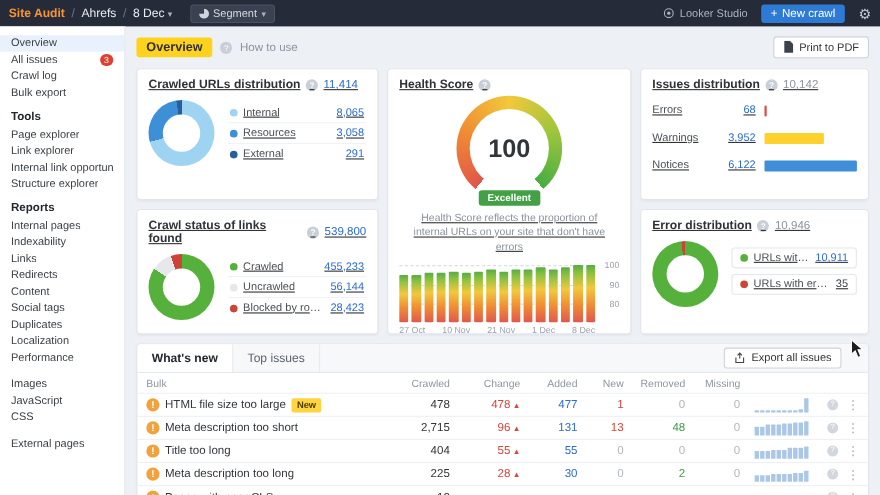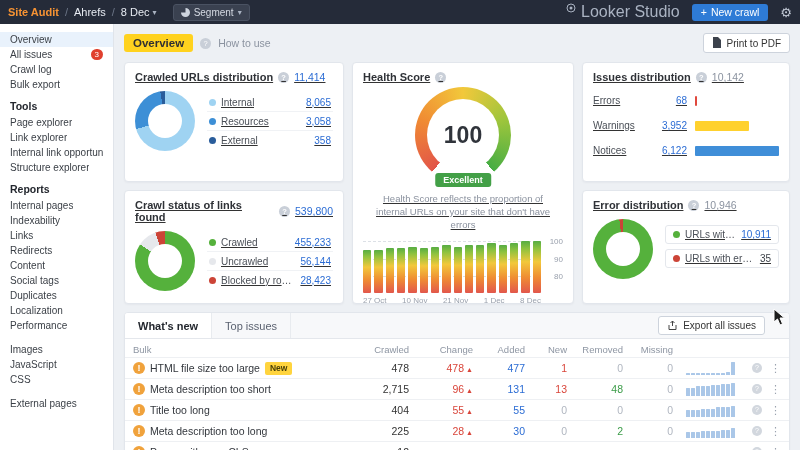--- a/index.html
+++ b/index.html
@@ -8,21 +8,21 @@
   .app { display:flex; flex-direction:column; height:450px; }
 
   
   .topbar { height:24px; flex:0 0 24px; background:#252b39; display:flex; align-items:center; padding:0 8px; gap:6px; font-size:11px; }
   .brand { color:#f79333; font-weight:bold; cursor:pointer; }
   .crumb-sep { color:#6d7688; }
   .crumb { color:#e7ebf2; cursor:pointer; display:flex; align-items:center; gap:3px; }
   .caret { font-size:8px; color:#aab3c2; }
   .segment-btn { margin-left:10px; background:#3a4150; border:1px solid #4a5262; color:#d5dae3; border-radius:3px; height:17px; display:flex; align-items:center; gap:4px; padding:0 7px; font-size:10px; cursor:pointer; }
   .top-right { margin-left:auto; display:flex; align-items:center; gap:12px; }
-  .looker { color:#aab3c2; display:flex; gap:5px; align-items:flex-start; font-size:16px; cursor:pointer; }
+  .looker { color:#aab3c2; display:flex; gap:5px; align-items:flex-start; font-size:10px; cursor:pointer; }
   .new-crawl { background:#2e7bd6; color:#fff; border:none; border-radius:3px; height:17px; padding:0 9px; font-size:10.5px; display:flex; align-items:center; gap:4px; cursor:pointer; }
   .gear { color:#c2c9d6; font-size:13px; line-height:1; cursor:pointer; }
 
   
   .body-row { display:flex; flex:1; min-height:0; }
   .sidebar { width:114px; flex:0 0 114px; background:#fff; border-right:1px solid #e0e4ea; padding:8px 0 0; font-size:10px; color:#3a3f46; overflow:hidden; }
   .sb-item { display:flex; align-items:center; justify-content:space-between; padding:1.5px 10px; line-height:12px; cursor:pointer; white-space:nowrap; }
   .sb-item .sb-label { overflow:hidden; text-overflow:clip; }
   .sb-item.active { background:#e9f2fc; }
   .sb-header { font-weight:bold; color:#23272e; font-size:10.5px; padding:8px 10px 3px; }
@@ -254,21 +254,21 @@
                   <span class="legend-value">8,065</span>
                 </div>
                 <div class="legend-row">
                   <span class="dot" style="background: rgb(61, 143, 214);"></span>
                   <span class="legend-label">Resources</span>
                   <span class="legend-value">3,058</span>
                 </div>
                 <div class="legend-row">
                   <span class="dot" style="background: rgb(42, 93, 155);"></span>
                   <span class="legend-label">External</span>
-                  <span class="legend-value">358</span>
+                  <span class="legend-value">291</span>
                 </div>
               </div>
           </div>
         </div>
 
         <div class="card card-health">
           <div class="card-title">
             <span>Health Score</span>
             <span class="q-icon">?</span>
           </div>

